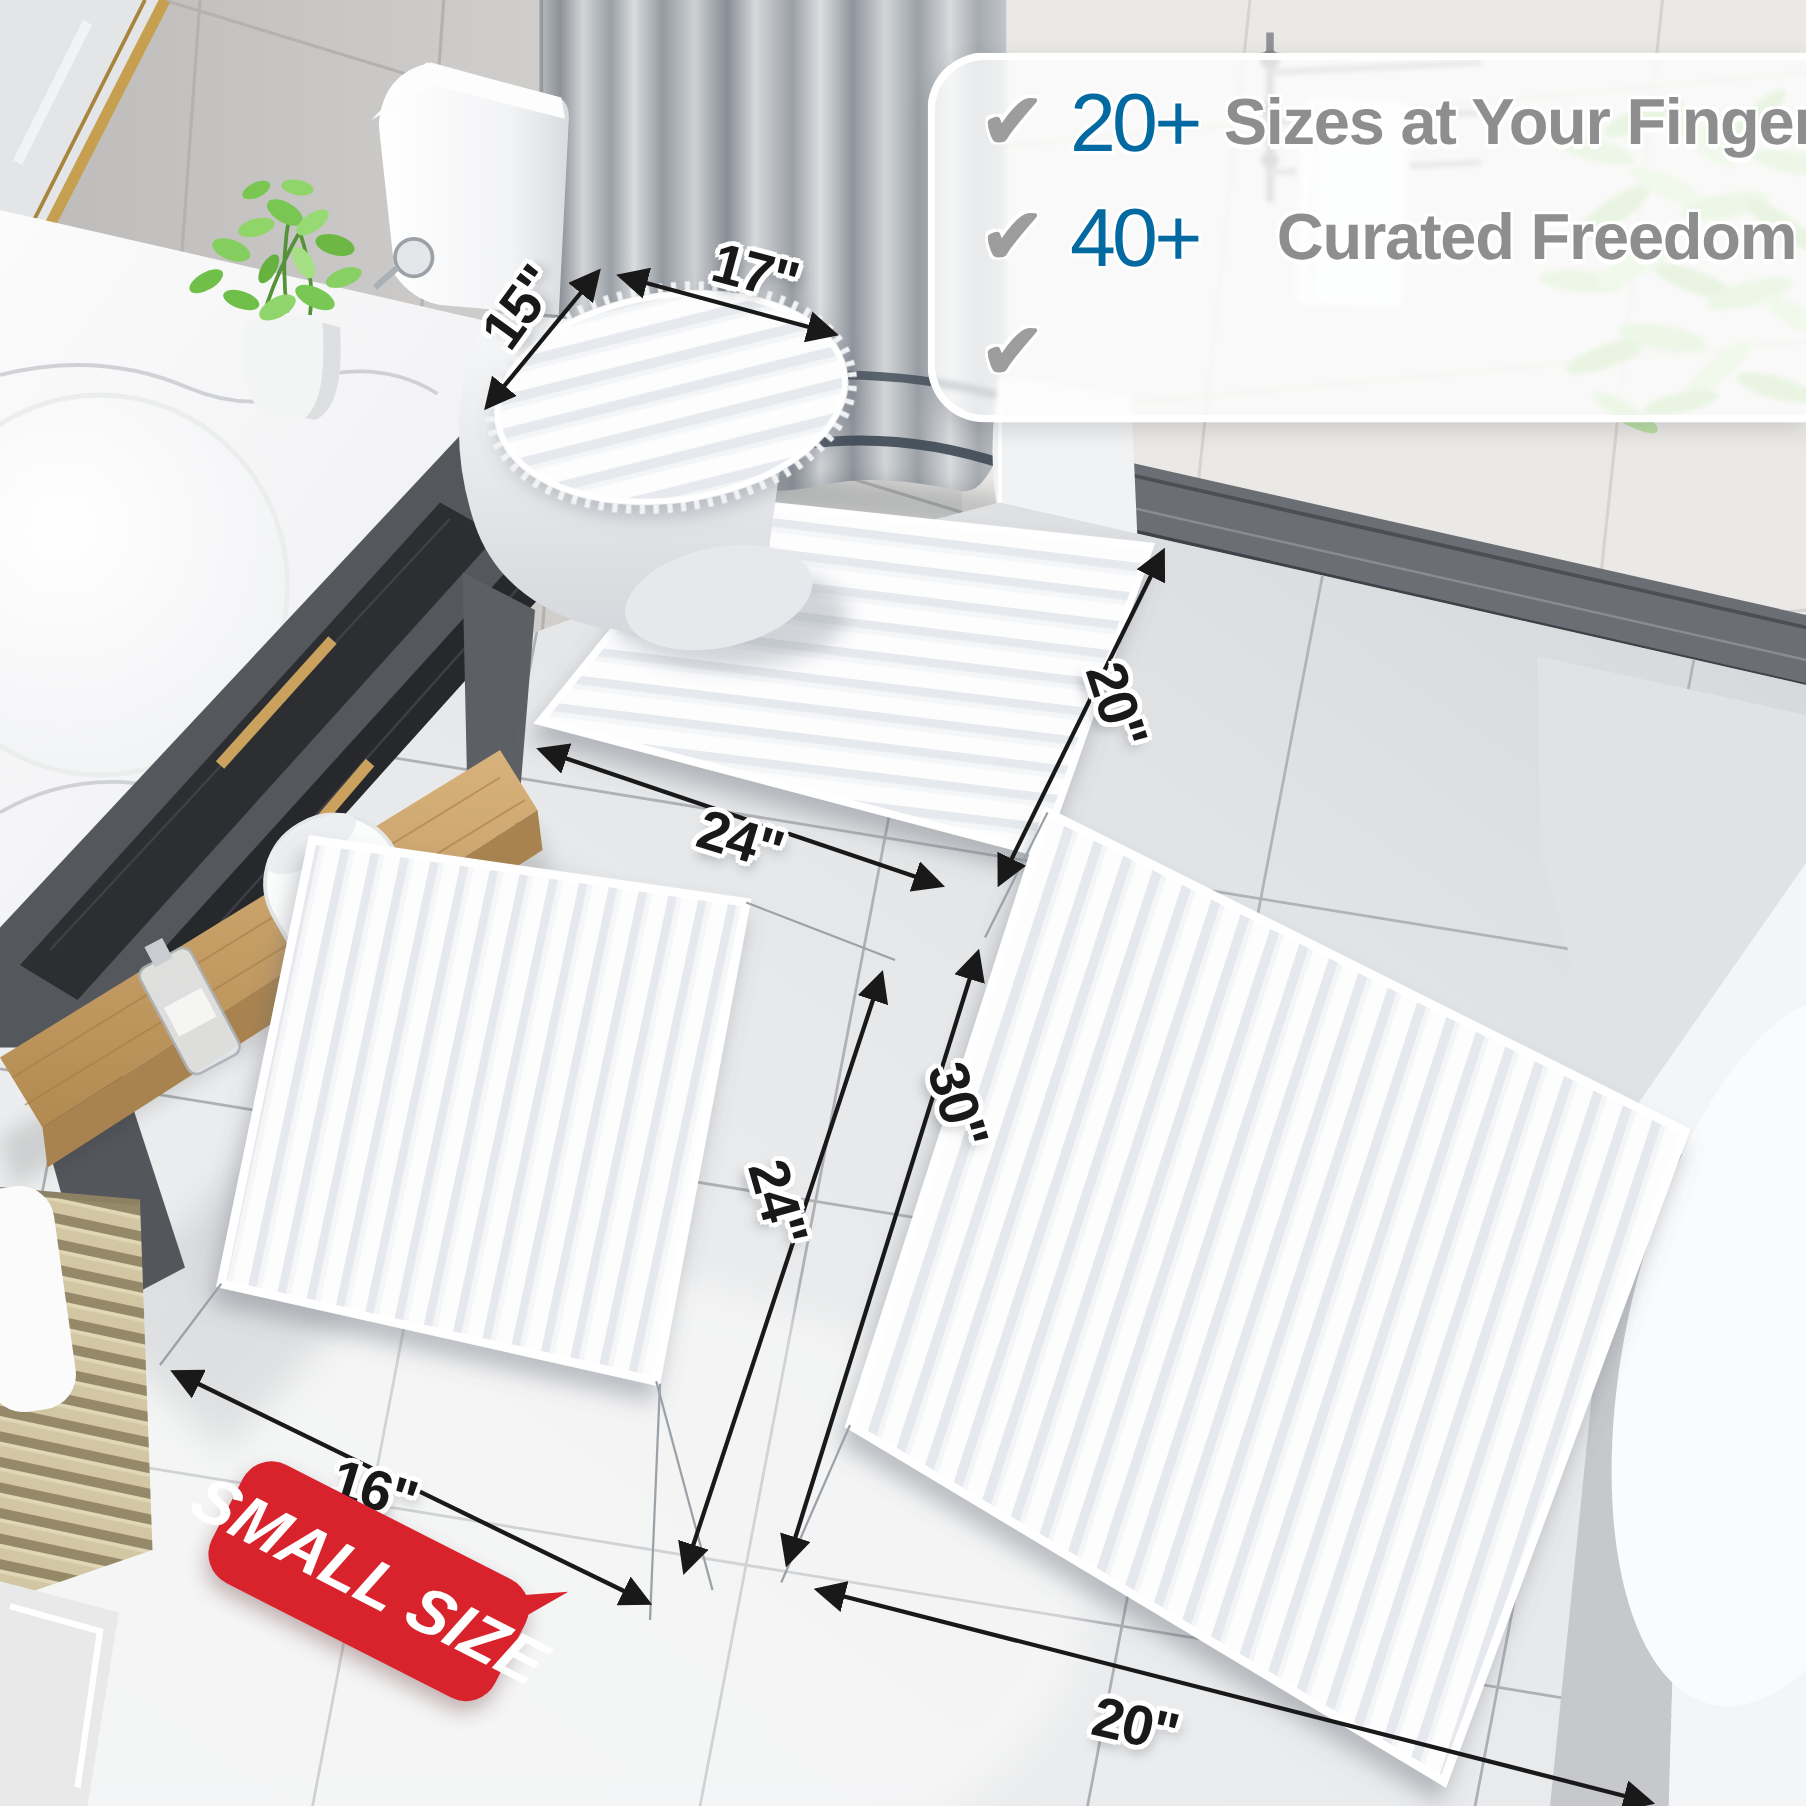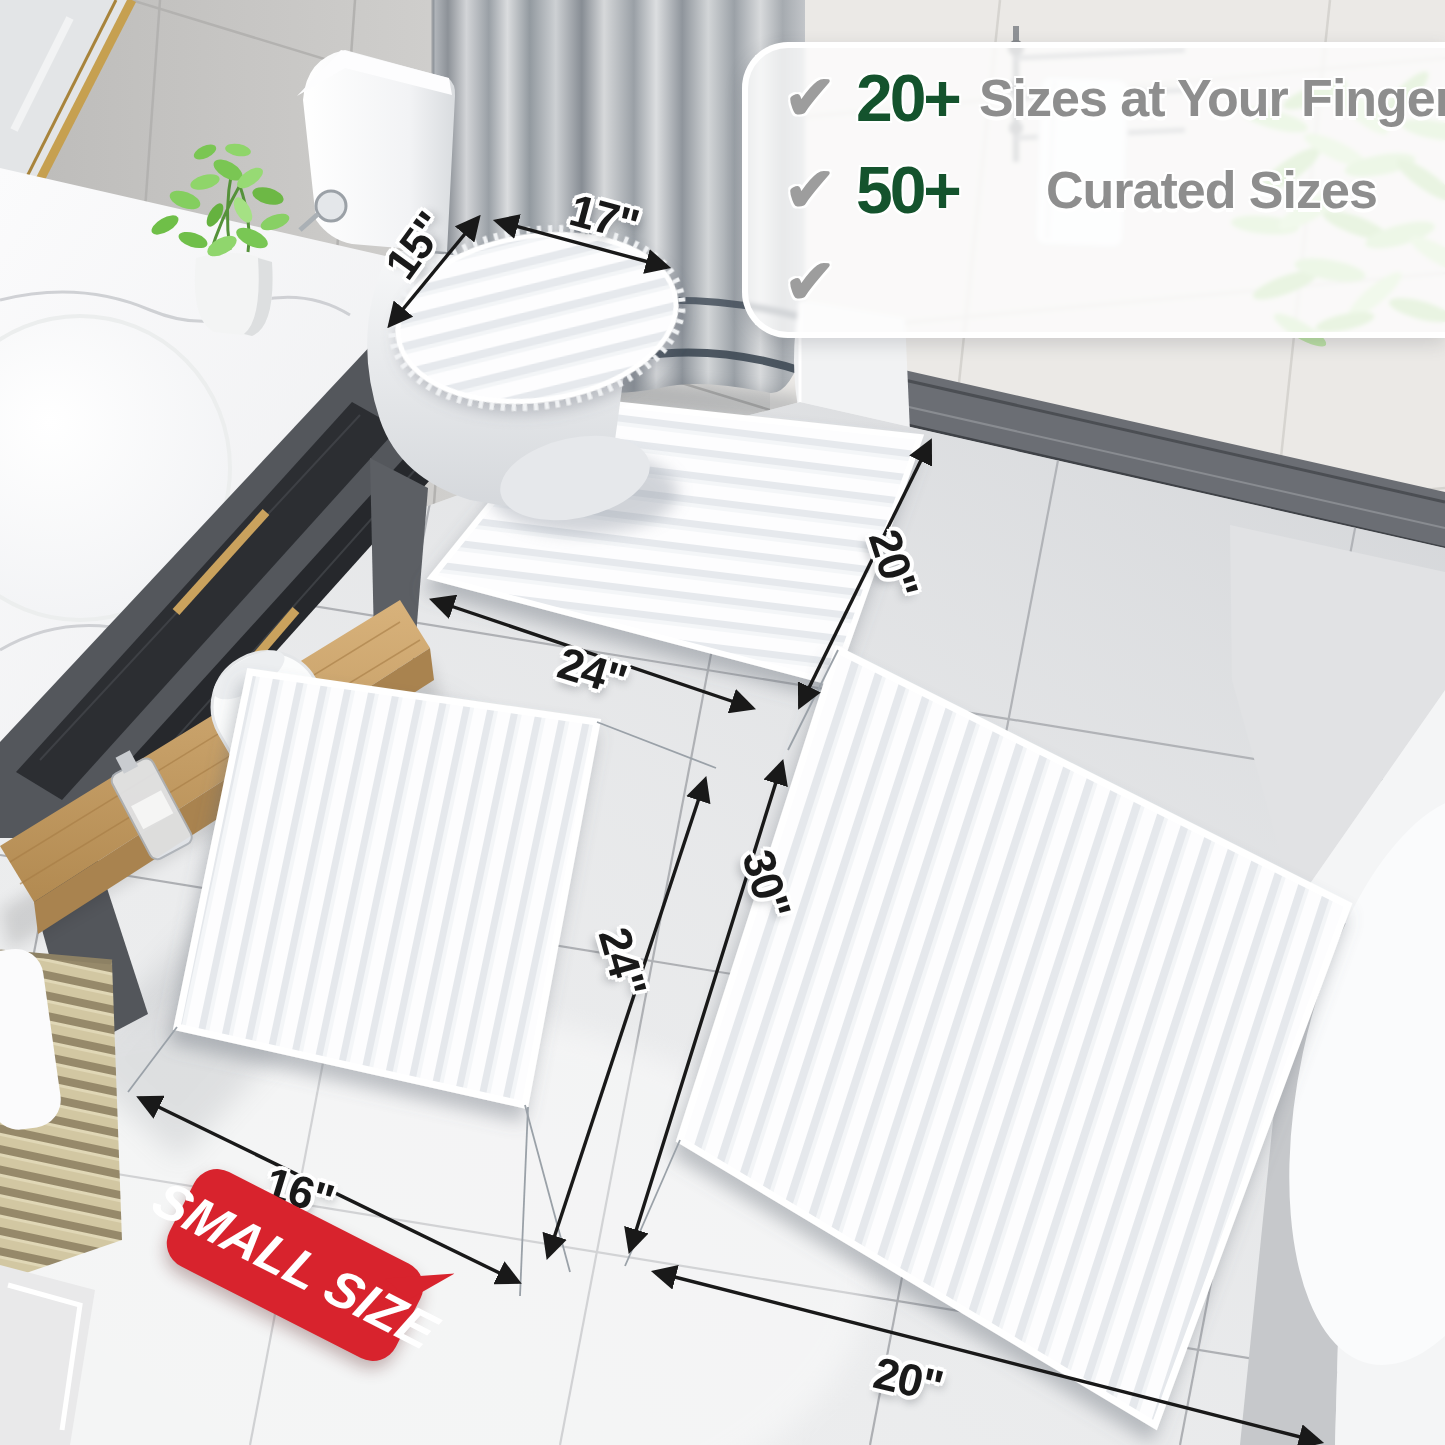--- a/index.html
+++ b/index.html
@@ -16,21 +16,21 @@
 
   
   .callout{position:absolute;left:742px;top:42px;right:0;height:296px;z-index:3;
            background:rgba(255,255,255,.74);border:6px solid #fff;border-right:0;
            border-radius:46px 0 0 46px;box-shadow:0 6px 18px rgba(60,65,75,.18);
            display:flex;flex-direction:column;justify-content:center;gap:8px;
            padding:8px 8px 8px 36px;box-sizing:border-box;backdrop-filter:blur(2px);}
   .crow{display:flex;align-items:center;gap:20px;height:84px;}
   .check{font-size:62px;font-weight:700;color:#9d9d9d;line-height:1;
          text-shadow:-2px -2px 0 #fff,2px -2px 0 #fff,-2px 2px 0 #fff,2px 2px 0 #fff;}
-  .cnum{font-size:66px;font-weight:700;color:#14532d;width:170px;letter-spacing:-3px;line-height:1;
+  .cnum{font-size:66px;font-weight:400;color:#0369a1;width:170px;letter-spacing:-3px;line-height:1;
         text-shadow:-2px -2px 0 #fff,2px -2px 0 #fff,-2px 2px 0 #fff,2px 2px 0 #fff;}
   .ctext{font-size:52px;font-weight:700;color:#8e8e8e;letter-spacing:-1px;line-height:1;white-space:nowrap;
         text-shadow:-2px -2px 0 #fff,2px -2px 0 #fff,-2px 2px 0 #fff,2px 2px 0 #fff,0 4px 0 #fff;}
 
   
   .badge{position:absolute;left:168px;top:1212px;width:254px;height:106px;z-index:4;
          background:#d8232d;border-radius:26px;transform:rotate(27deg);
          display:flex;align-items:center;justify-content:center;
          box-shadow:2px 8px 16px rgba(80,20,20,.30);}
   .badge-label{font:italic 700 52px "Liberation Sans",sans-serif;color:#fff;transform:skewX(-4deg);
@@ -386,22 +386,22 @@
 <div class="dim" style="left:908px;top:1380px;transform:translate(-50%,-50%) rotate(13deg);">20"</div>
 
 <div class="callout">
   <div class="crow">
     <span class="check">✔</span>
     <span class="cnum">20+</span>
     <span class="ctext">Sizes at Your Fingertips</span>
   </div>
   <div class="crow">
     <span class="check">✔</span>
-    <span class="cnum">50+</span>
-    <span class="ctext">Curated Sizes</span>
+    <span class="cnum">40+</span>
+    <span class="ctext">Curated Freedom</span>
   </div>
   <div class="crow">
     <span class="check">✔</span>
   </div>
 </div>
 
 <div class="badge">
   <div class="badge-tail"></div>
   <span class="badge-label">SMALL SIZE</span>
 </div>

